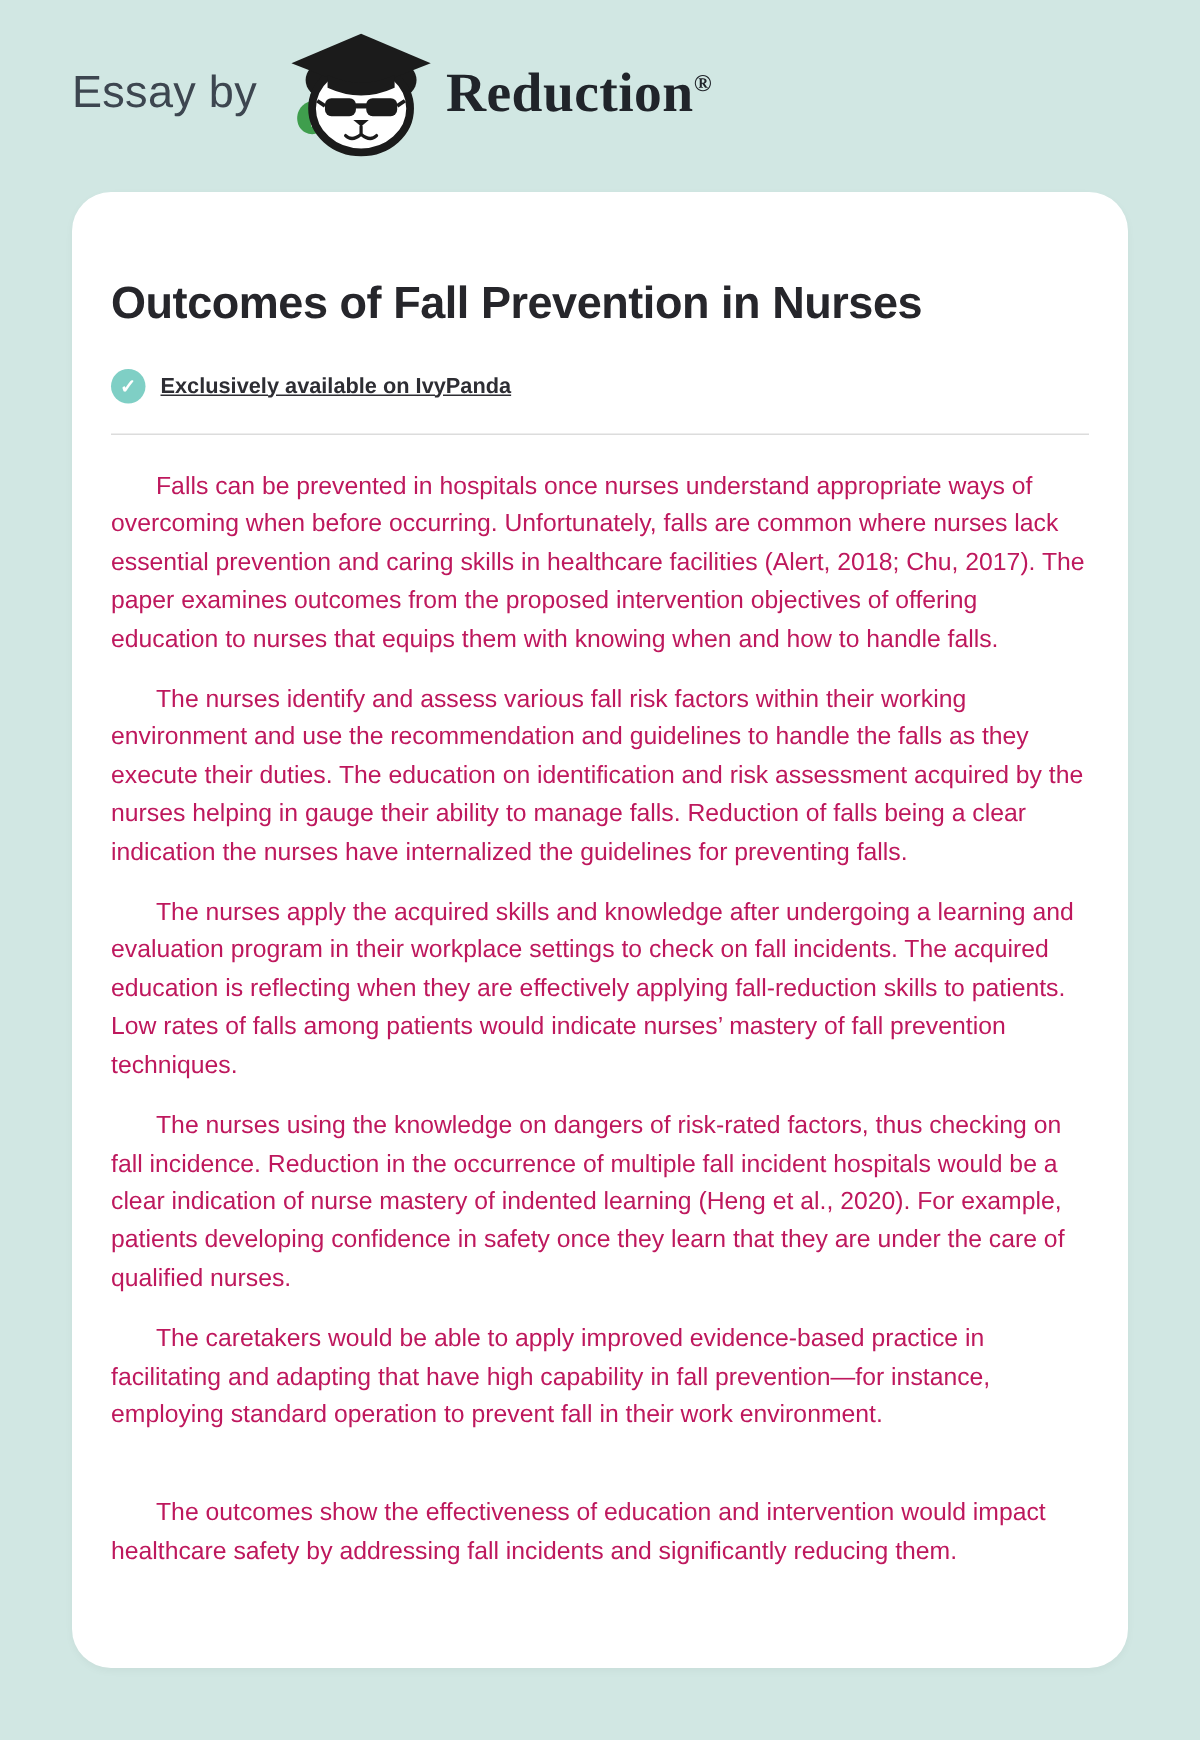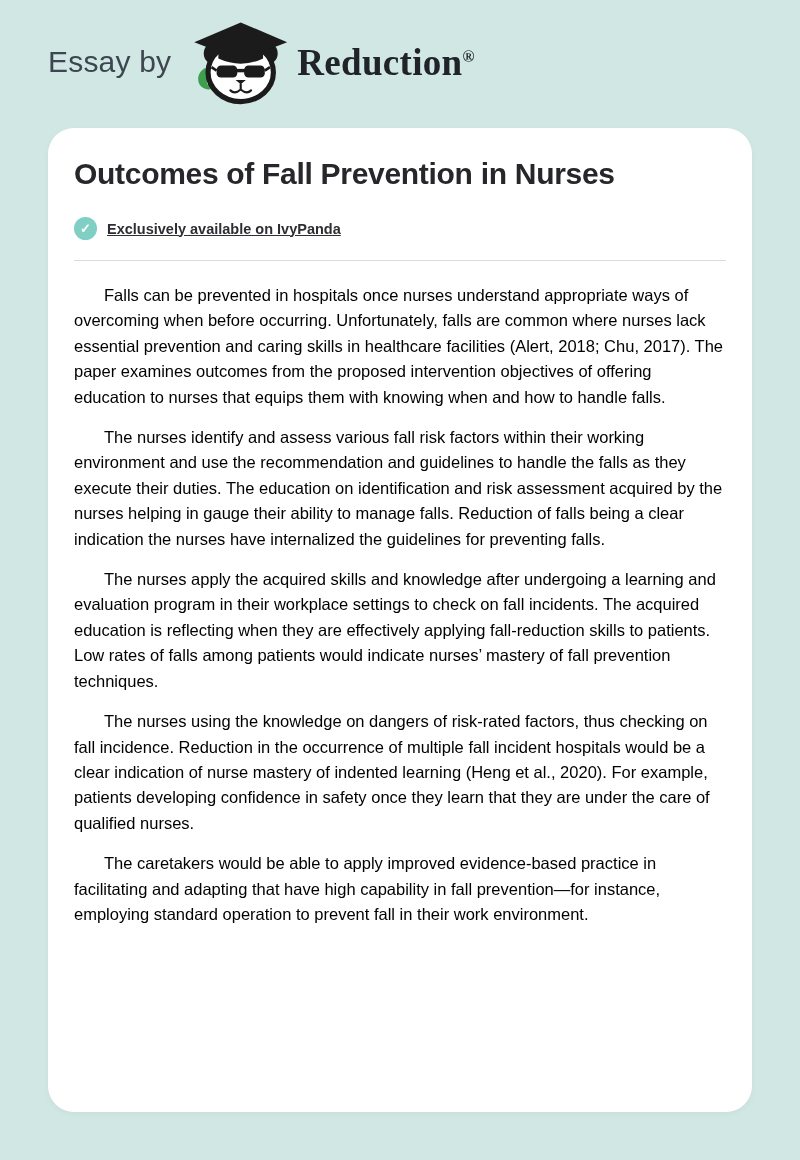--- a/index.html
+++ b/index.html
@@ -42,21 +42,21 @@
     vertical-align: super;
     line-height: 0;
   }
   
   .card {
     margin: 0 48px;
     width: 704px;
     height: 984px;
     background: #ffffff;
     border-radius: 26px;
-    padding: 29px 26px 0 26px;
+    padding: 58px 26px 0 26px;
     box-shadow: 0 2px 6px rgba(0,0,0,0.04);
   }
   .essay-title {
     font-size: 30px;
     font-weight: 700;
     color: #26262b;
     letter-spacing: -0.3px;
     margin-bottom: 26px;
   }
   .badge-row {
@@ -85,21 +85,21 @@
     text-decoration: underline;
   }
   .divider {
     border: none;
     border-top: 1px solid #dcdcdc;
     margin-bottom: 22px;
   }
   .essay p {
     font-size: 16.5px;
     line-height: 1.54;
-    color: #000000;
+    color: #be185d;
     text-indent: 30px;
     margin-bottom: 15px;
   }
   .essay p:nth-child(5) { margin-bottom: 40px; }
 </style>
 </head>
 <body>
 
 <header class="header">
   <span class="header-prefix">Essay by</span>
@@ -142,14 +142,15 @@
   </div>
 
   <hr class="divider">
 
   <article class="essay">
       <p>Falls can be prevented in hospitals once nurses understand appropriate ways of overcoming when before occurring. Unfortunately, falls are common where nurses lack essential prevention and caring skills in healthcare facilities (Alert, 2018; Chu, 2017). The paper examines outcomes from the proposed intervention objectives of offering education to nurses that equips them with knowing when and how to handle falls.</p>
       <p>The nurses identify and assess various fall risk factors within their working environment and use the recommendation and guidelines to handle the falls as they execute their duties. The education on identification and risk assessment acquired by the nurses helping in gauge their ability to manage falls. Reduction of falls being a clear indication the nurses have internalized the guidelines for preventing falls.</p>
       <p>The nurses apply the acquired skills and knowledge after undergoing a learning and evaluation program in their workplace settings to check on fall incidents. The acquired education is reflecting when they are effectively applying fall-reduction skills to patients. Low rates of falls among patients would indicate nurses’ mastery of fall prevention techniques.</p>
       <p>The nurses using the knowledge on dangers of risk-rated factors, thus checking on fall incidence. Reduction in the occurrence of multiple fall incident hospitals would be a clear indication of nurse mastery of indented learning (Heng et al., 2020). For example, patients developing confidence in safety once they learn that they are under the care of qualified nurses.</p>
       <p>The caretakers would be able to apply improved evidence-based practice in facilitating and adapting that have high capability in fall prevention—for instance, employing standard operation to prevent fall in their work environment.</p>
+      <p>The outcomes show the effectiveness of education and intervention would impact healthcare safety by addressing fall incidents and significantly reducing them.</p>
     </article>
 </main>
 
 </body></html>

